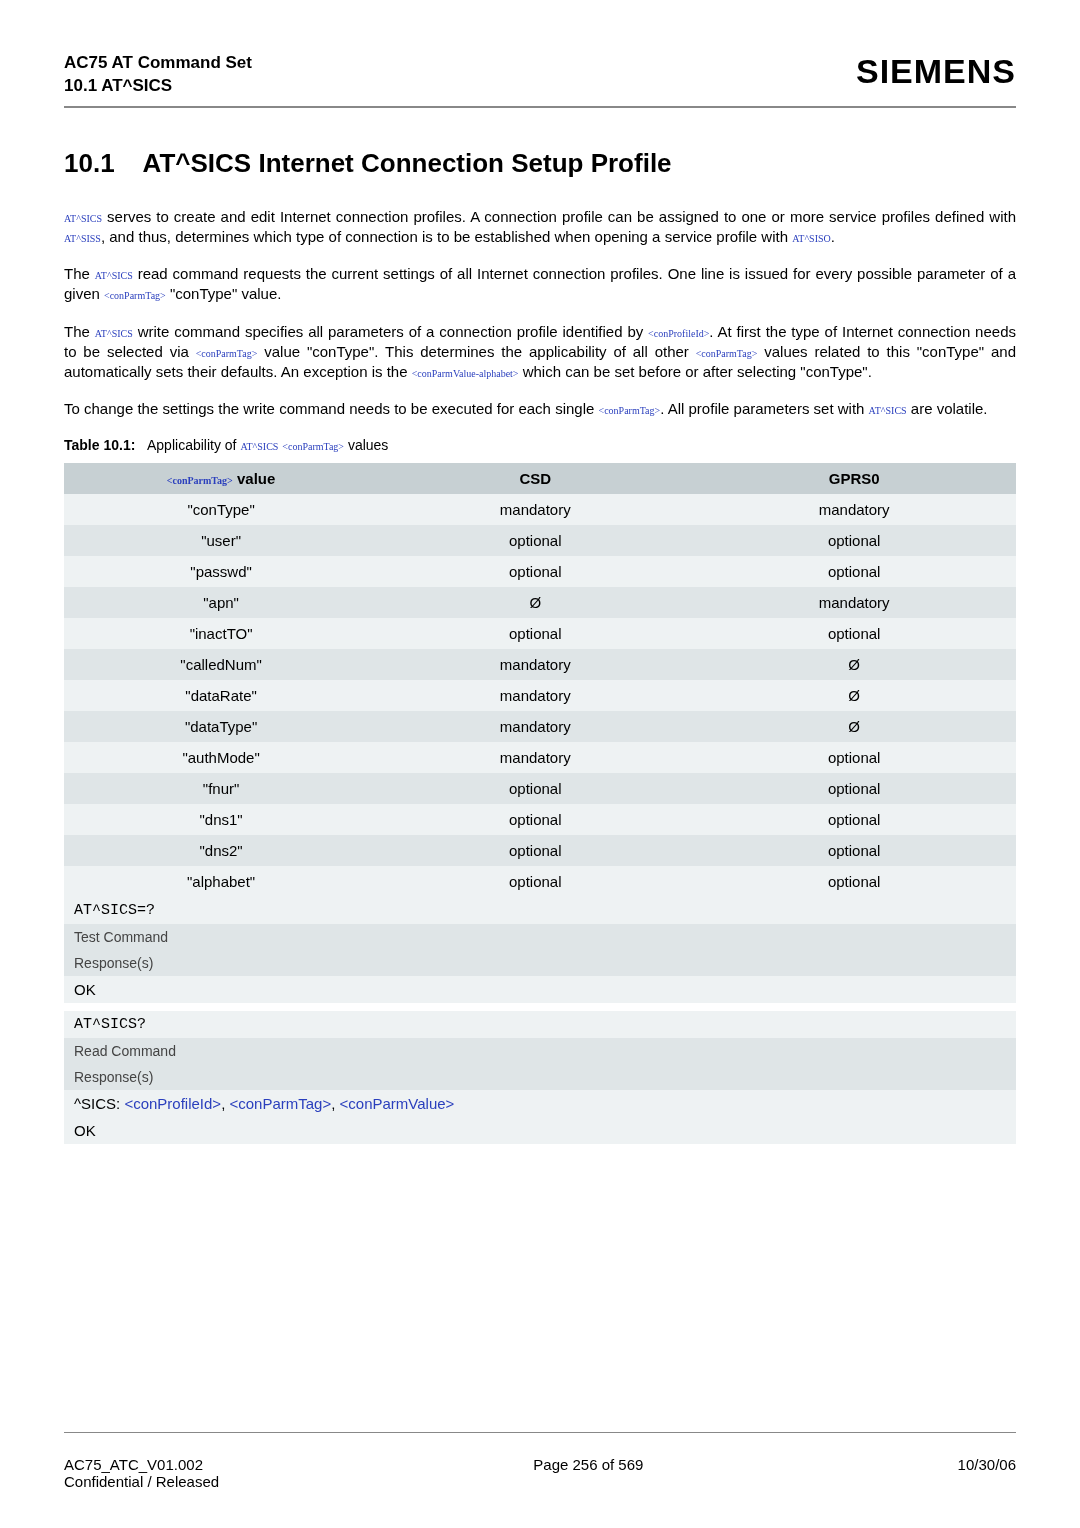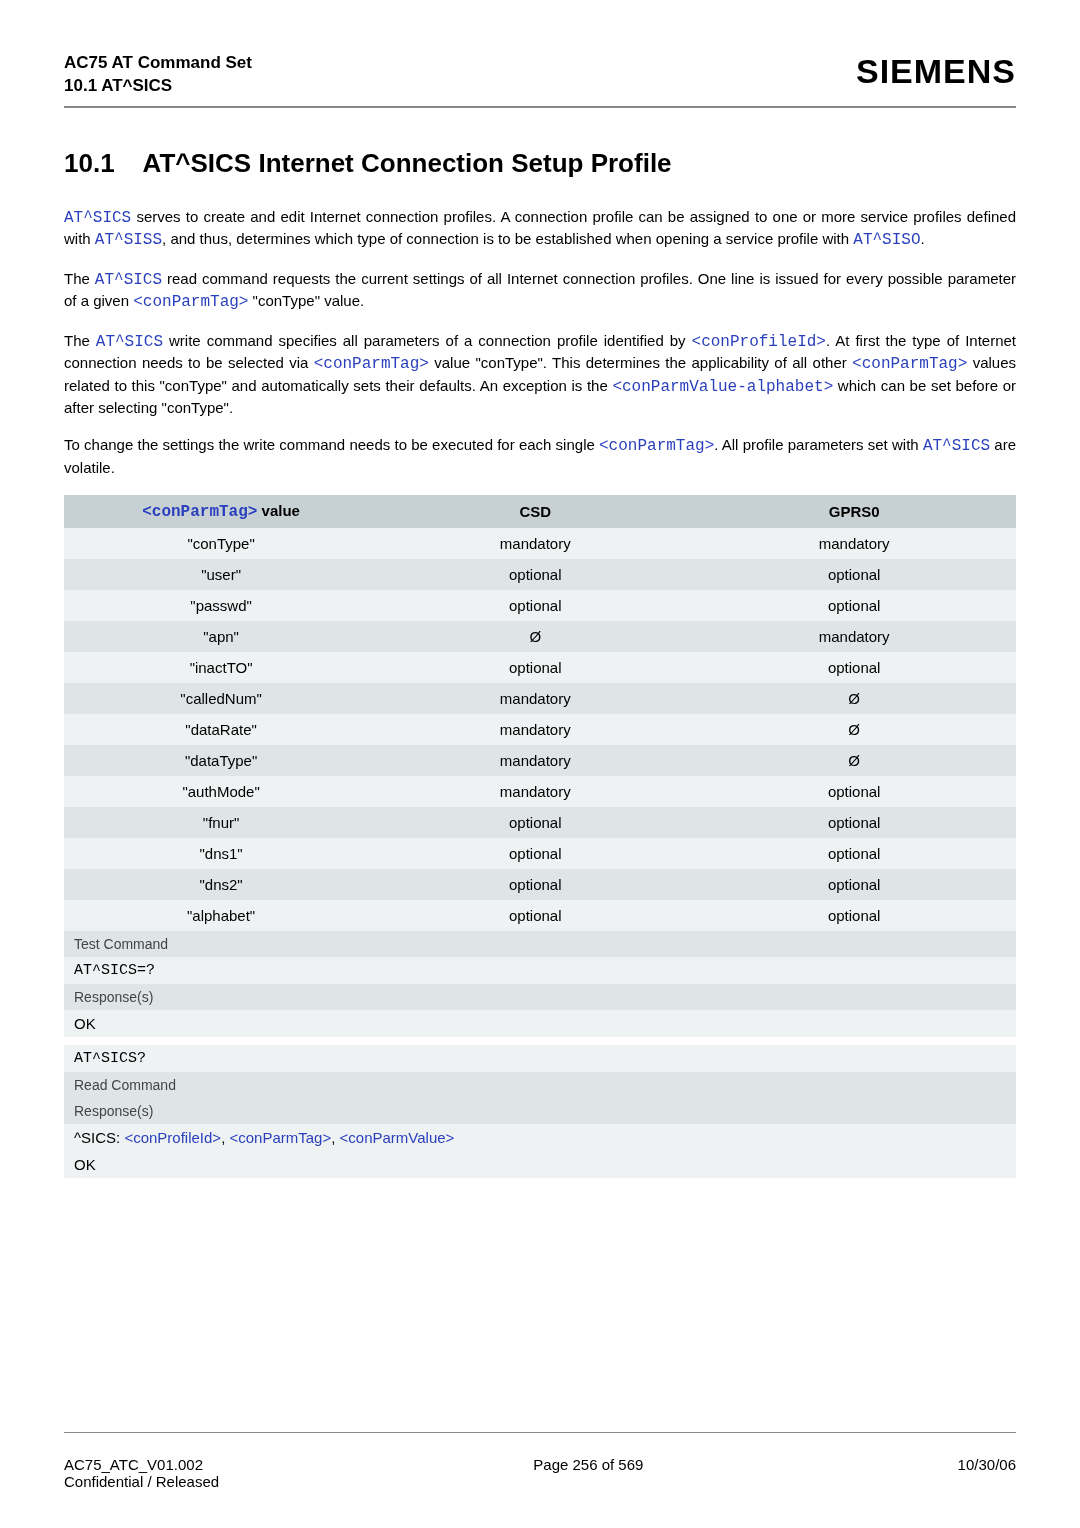--- a/index.html
+++ b/index.html
@@ -18,21 +18,21 @@
     align-items: flex-start;
     margin-bottom: 8px;
   }
   .hdr-left { font-size: 17px; font-weight: 700; line-height: 1.35; }
   .hdr-logo { font-size: 34px; font-weight: 700; letter-spacing: 1px; }
   .rule { border: 0; border-top: 2px solid #888; margin-top: 6px; margin-bottom: 40px; }
   .sec-title { font-size: 26px; font-weight: 700; margin-bottom: 28px; }
   .sec-num { display: inline-block; margin-right: 28px; }
   .para { font-size: 15px; line-height: 1.32; margin-bottom: 18px; text-align: justify; }
   .link { color: #2a3fbd; }
-  .mono { font-family: Liberation Mono, monospace; font-size: 16px; }
+  .mono { font-family: Liberation Serif, serif; font-size: 10px; }
   .tbl-cap { font-size: 14px; margin-bottom: 10px; }
   .tbl-cap b { font-weight: 700; }
   table.data { width: 100%; border-collapse: collapse; font-size: 15px; }
   table.data th, table.data td { text-align: center; padding: 7px 10px; }
   table.data tr.head { background: #c7d0d3; }
   table.data tr.band0 { background: #eef2f3; }
   table.data tr.band1 { background: #dfe5e7; }
   .syn-head { font-size: 17px; font-style: italic; font-weight: 700; margin-top: 34px; margin-bottom: 10px; }
   table.syn { width: 100%; border-collapse: collapse; font-size: 15px; }
   table.syn td { padding: 5px 10px; }
@@ -73,20 +73,24 @@
   </p>
 
   <p class="para">
     <span>The </span><span class="link mono">AT^SICS</span><span> write command specifies all parameters of a connection profile identified by </span><span class="link mono">&lt;conProfileId&gt;</span><span>. At first the type of Internet connection needs to be selected via </span><span class="link mono">&lt;conParmTag&gt;</span><span> value "conType". This determines the applicability of all other </span><span class="link mono">&lt;conParmTag&gt;</span><span> values related to this "conType" and automatically sets their defaults. An exception is the </span><span class="link mono">&lt;conParmValue-alphabet&gt;</span><span> which can be set before or after selecting "conType".</span>
   </p>
 
   <p class="para">
     <span>To change the settings the write command needs to be executed for each single </span><span class="link mono">&lt;conParmTag&gt;</span><span>. All profile parameters set with </span><span class="link mono">AT^SICS</span><span> are volatile.</span>
   </p>
 
+  <p class="tbl-cap">
+    <b>Table 10.1:</b>
+    &nbsp;&nbsp;<span>Applicability of </span><span class="link mono">AT^SICS</span><span> </span><span class="link mono">&lt;conParmTag&gt;</span><span> values</span>
+  </p>
 
   <table class="data">
     <tbody>
         <tr class="head">
       <th style="width:33%"><span class="link mono">&lt;conParmTag&gt;</span><span> value</span></th>
       <th style="width:33%">CSD</th>
       <th>GPRS0</th>
     </tr>
     <tr class="band0">
           <td>"conType"</td>
@@ -153,24 +157,24 @@
           <td>optional</td>
           <td>optional</td>
         </tr>
   </tbody>
     </table>
 
 
   <table class="syn">
     <tbody>
         <tr>
+          <td class="cmd">AT^SICS=?</td>
+        </tr>
+    <tr>
           <td class="lbl">Test Command</td>
-        </tr>
-    <tr>
-          <td class="cmd">AT^SICS=?</td>
         </tr>
     <tr>
           <td class="lbl">Response(s)</td>
         </tr>
     <tr>
           <td class="resp">OK</td>
         </tr>
     <tr class="spacer">
           <td></td>
         </tr>

